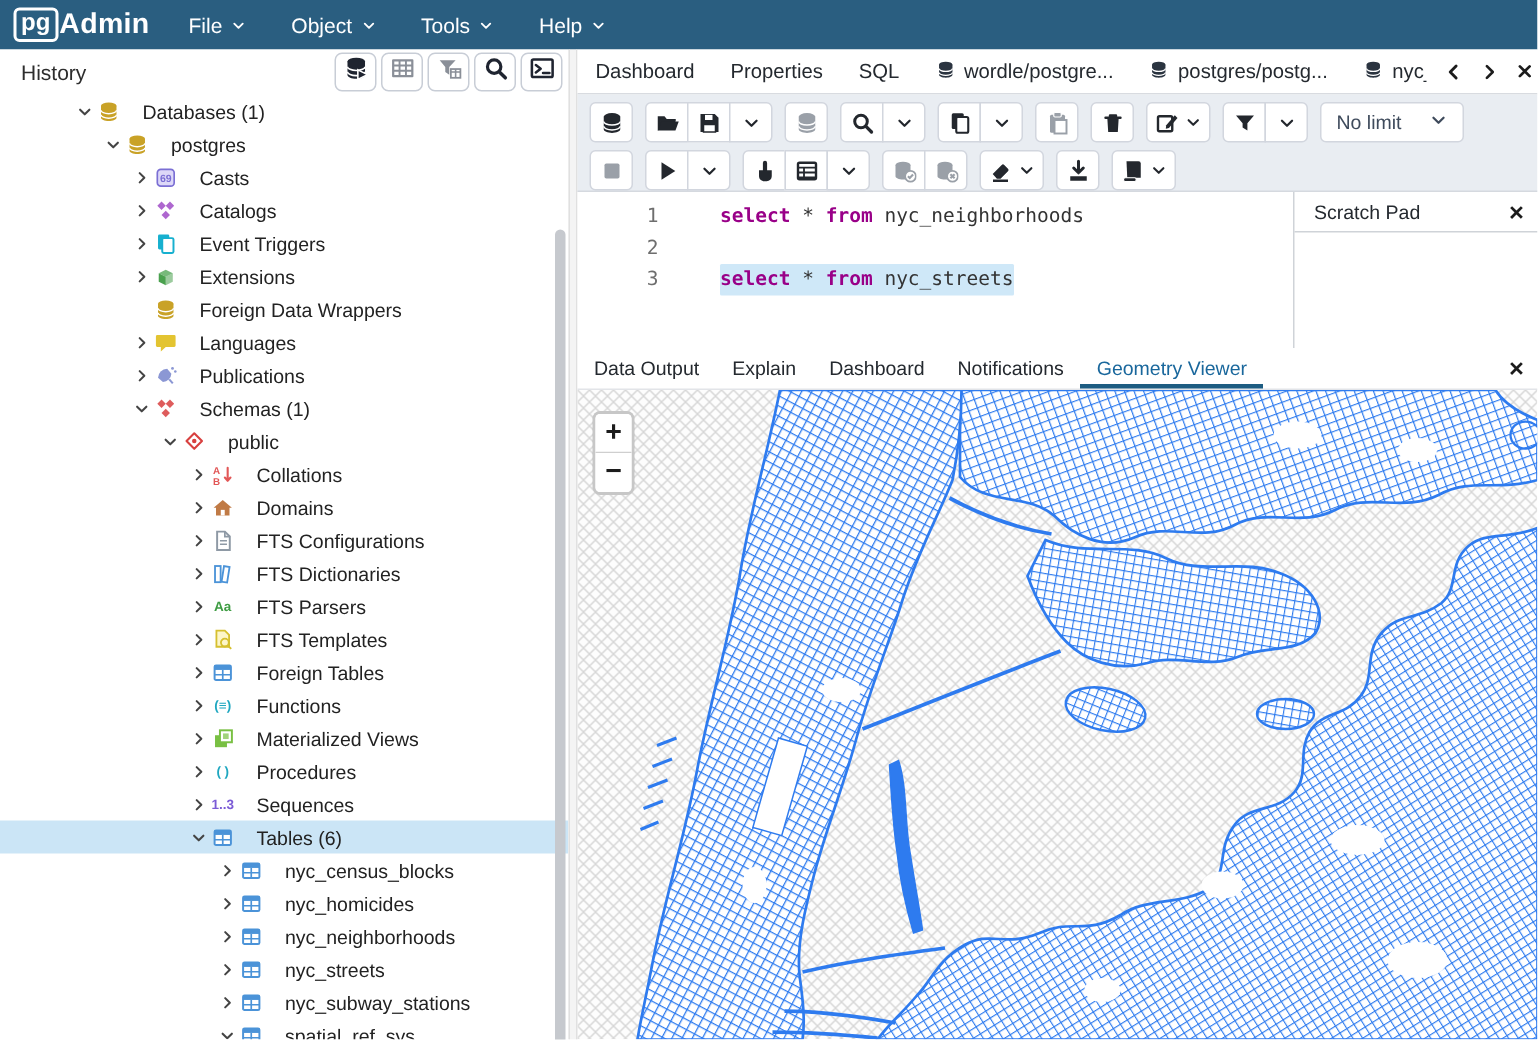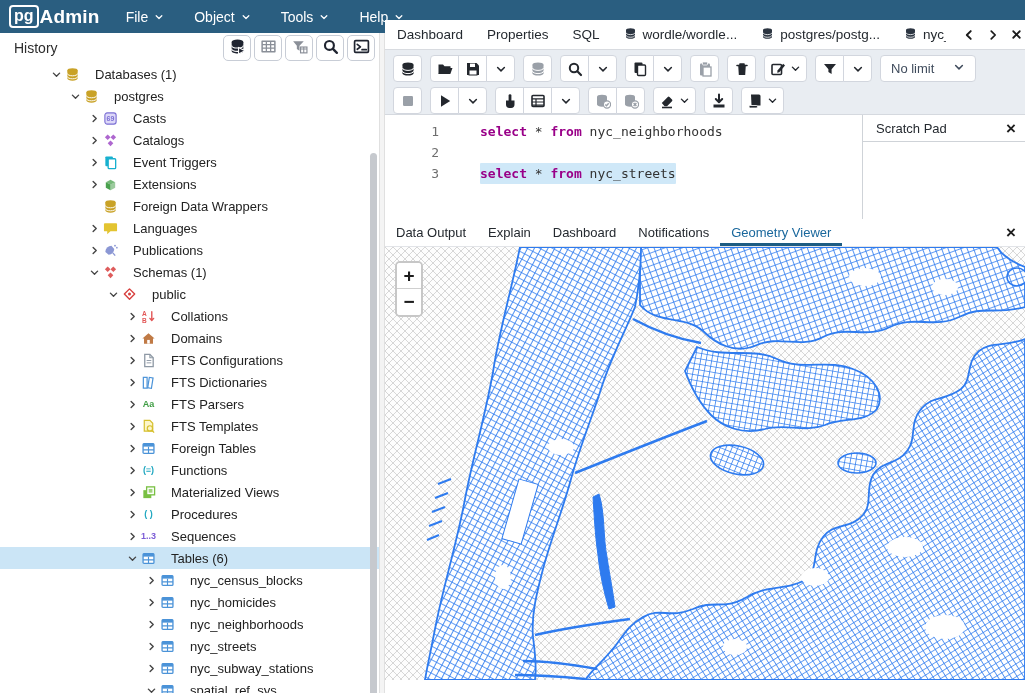--- a/index.html
+++ b/index.html
@@ -28,21 +28,21 @@
   .trow.selected { background:#cbe5f6; }
   .texp { width:16px; height:16px; flex:0 0 16px; display:flex; align-items:center; justify-content:center; }
   .ticon { width:17px; height:16px; flex:0 0 17px; display:flex; align-items:center; justify-content:center; margin-right:14px; }
   .ticon-text { font-weight:bold; font-size:9px; letter-spacing:0; }
   .tree-scrollbar { position:absolute; right:2px; top:120px; width:7px; height:548px;
                     background:#c6c9ce; border-radius:4px; }
   .vsplit { position:absolute; left:379px; top:33px; width:6px; height:660px;
             background:#f4f4f4; border-left:1px solid #e0e0e0; border-right:1px solid #e0e0e0; }
 
   
-  .main { position:absolute; left:385px; top:20px; width:640px; height:660px; }
+  .main { position:absolute; left:385px; top:33px; width:640px; height:660px; }
 
   .tabbar { position:absolute; left:0; top:0; width:640px; height:30px; background:#fff;
             border-bottom:1px solid #d8dbe0; display:flex; align-items:center; }
   .mtab { display:flex; align-items:center; gap:6px; font-size:13.5px; color:#24292f;
           padding:0 12px; height:100%; cursor:pointer; white-space:nowrap; }
   .mtab.clip { max-width:54px; overflow:hidden; padding-right:0; }
   .tab-controls { margin-left:auto; display:flex; align-items:center; gap:10px; padding-right:2px; }
   .tab-ctl { cursor:pointer; display:flex; align-items:center; }
 
   .toolbar { position:absolute; left:0; top:30px; width:640px; height:65px; background:#e9edf2;
@@ -591,21 +591,21 @@
         </div>
         <div class="mtab">
           <span>SQL</span>
         </div>
         <div class="mtab">
           <span><svg width="13" height="13" viewBox="0 0 16 16">
               <ellipse cx="8" cy="3.8" rx="5.5" ry="2.4" fill="#2b3440"></ellipse>
         <path d="M2.5,3.8 v8.4 c0,1.3 2.5,2.4 5.5,2.4 s5.5,-1.1 5.5,-2.4 V3.8" fill="#2b3440"></path>
         <path d="M2.5,7 c0,1.3 2.5,2.4 5.5,2.4 s5.5,-1.1 5.5,-2.4 M2.5,10.2 c0,1.3 2.5,2.4 5.5,2.4 s5.5,-1.1 5.5,-2.4" stroke="#fff" stroke-width="1" fill="none"></path>
             </svg></span>
-          <span>wordle/wordle...</span>
+          <span>wordle/postgre...</span>
         </div>
         <div class="mtab">
           <span><svg width="13" height="13" viewBox="0 0 16 16">
               <ellipse cx="8" cy="3.8" rx="5.5" ry="2.4" fill="#2b3440"></ellipse>
         <path d="M2.5,3.8 v8.4 c0,1.3 2.5,2.4 5.5,2.4 s5.5,-1.1 5.5,-2.4 V3.8" fill="#2b3440"></path>
         <path d="M2.5,7 c0,1.3 2.5,2.4 5.5,2.4 s5.5,-1.1 5.5,-2.4 M2.5,10.2 c0,1.3 2.5,2.4 5.5,2.4 s5.5,-1.1 5.5,-2.4" stroke="#fff" stroke-width="1" fill="none"></path>
             </svg></span>
           <span>postgres/postg...</span>
         </div>
         <div class="mtab clip">

